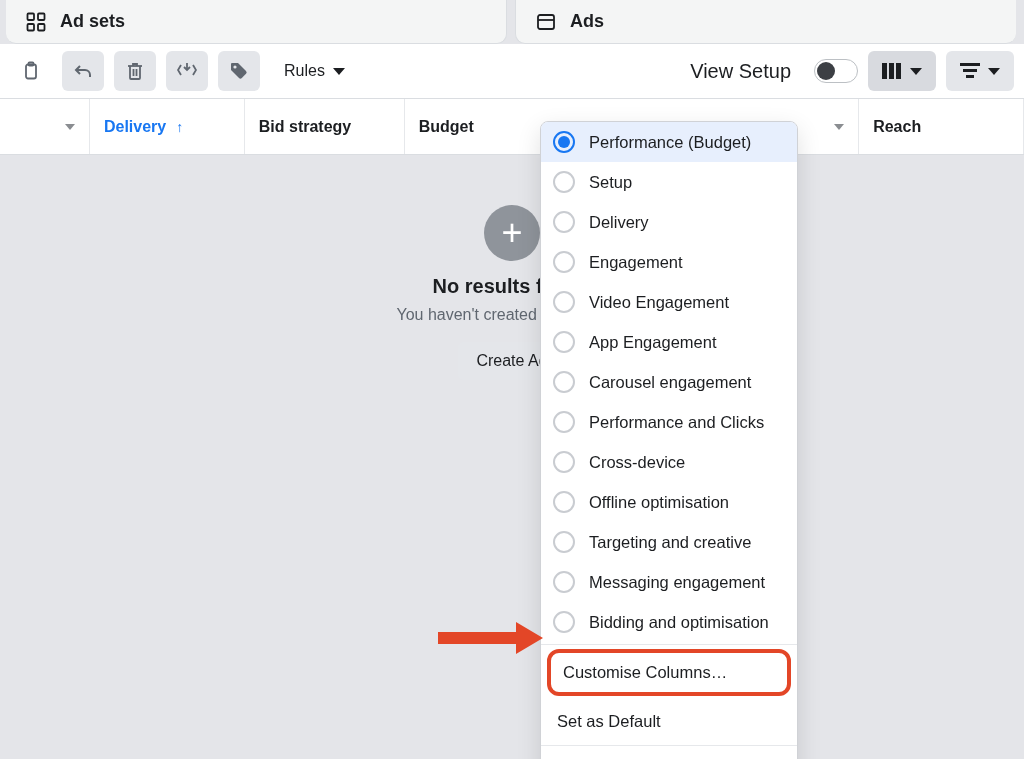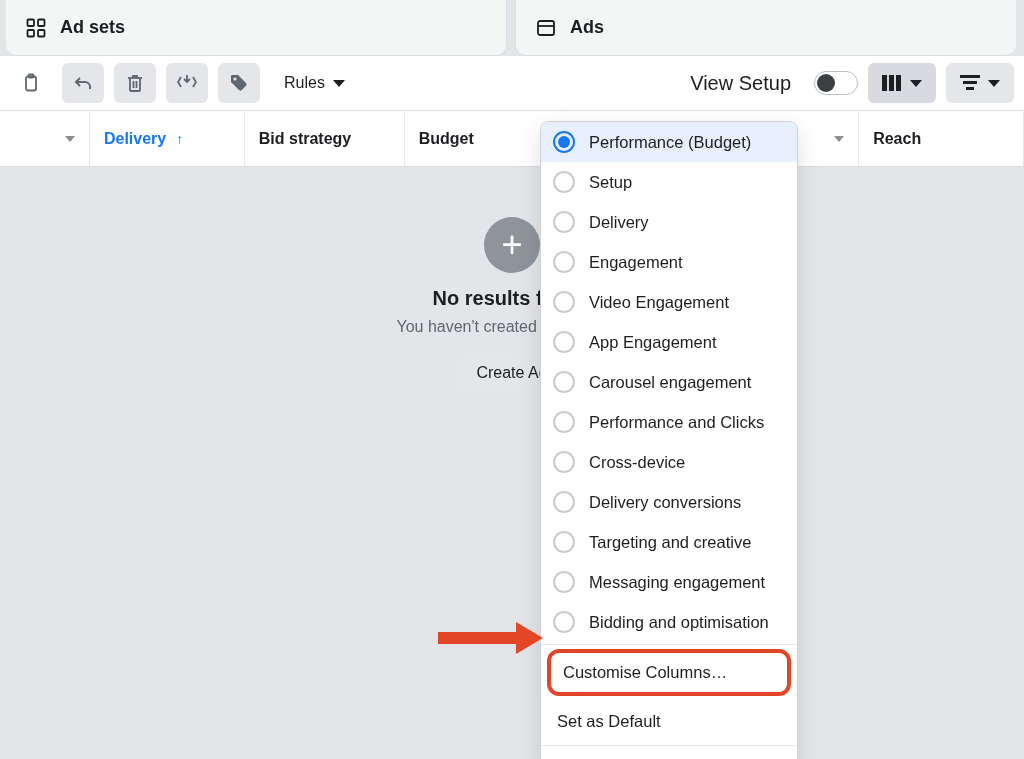--- a/index.html
+++ b/index.html
@@ -12,21 +12,21 @@
     height: 759px;
     overflow: hidden;
     position: relative;
   }
 
   
   .tabs {
     display: flex;
     gap: 8px;
     padding: 0;
-    height: 56px;
+    height: 44px;
     background: #e4e5e9;
   }
   .tab {
     flex: 1;
     background: #f4f5f5;
     border: 1px solid #dadde1;
     border-top: none;
     border-radius: 0 0 10px 10px;
     display: flex;
     align-items: center;
@@ -367,21 +367,21 @@
   <div class="opt">
     <span class="radio"></span>
     <span>Performance and Clicks</span>
   </div>
   <div class="opt">
     <span class="radio"></span>
     <span>Cross-device</span>
   </div>
   <div class="opt">
     <span class="radio"></span>
-    <span>Delivery conversions</span>
+    <span>Offline optimisation</span>
   </div>
   <div class="opt">
     <span class="radio"></span>
     <span>Targeting and creative</span>
   </div>
   <div class="opt">
     <span class="radio"></span>
     <span>Messaging engagement</span>
   </div>
   <div class="opt">

